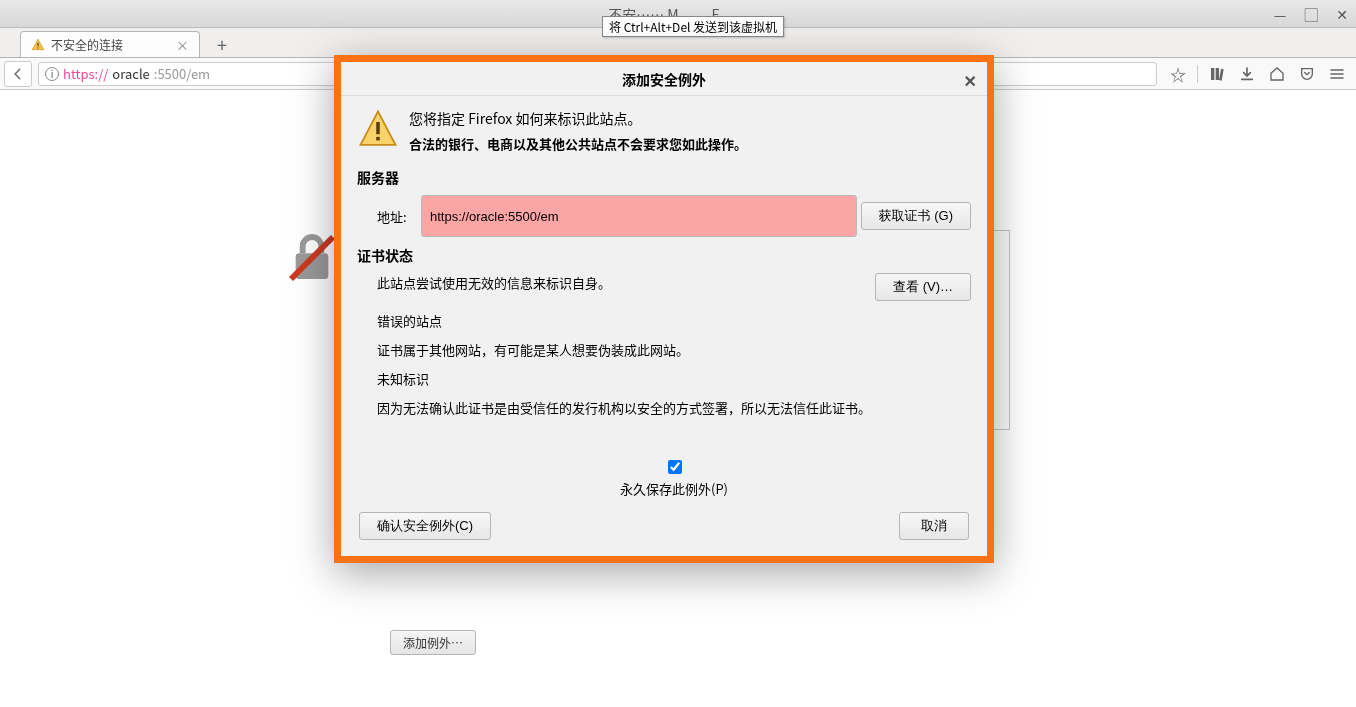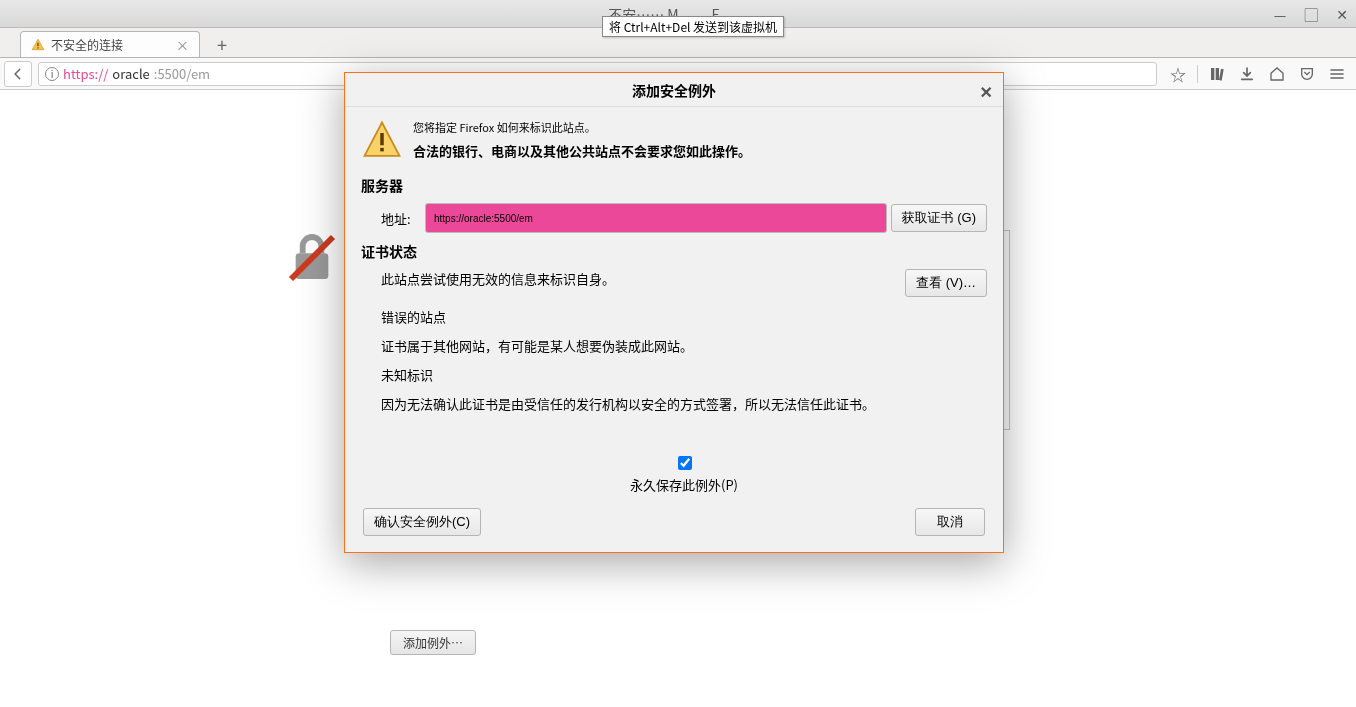--- a/index.html
+++ b/index.html
@@ -35,34 +35,34 @@
   
   
   .page { position:relative; width:100%; height:calc(707px - 28px - 30px - 32px); background:#fff; }
   
   
   .err-card { position:absolute; left:370px; top:140px; width:640px; height:200px; border:1px solid #c5c5c5; background:#fdfdfd; }
   .lock-icon { position:absolute; left:284px; top:140px; }
   .add-ex-btn { position:absolute; left:390px; top:540px; border:1px solid #b5b5b5; background:linear-gradient(#f5f5f5,#e5e5e5); padding:3px 12px; font-size:12px; border-radius:3px; color:#333; }
   
   
-  .dialog { position:absolute; left:344px; top:-35px; width:660px; background:#f1f1f1; border:1px solid #f97316; box-shadow:0 10px 40px rgba(0,0,0,0.35); z-index:100;margin-top:17px; }
+  .dialog { position:absolute; left:334px; top:-35px; width:660px; background:#f1f1f1; border:7px solid #f97316; box-shadow:0 10px 40px rgba(0,0,0,0.35); z-index:100; }
   .dlg-title { height:34px; display:flex; align-items:center; justify-content:center; position:relative; font-size:14px; font-weight:bold; border-bottom:1px solid #ddd; }
   .dlg-title .dlg-close { position:absolute; right:10px; top:6px; font-size:16px; color:#555; cursor:default; }
   .dlg-body { padding:12px 16px 14px 16px; }
   .dlg-warn-row { display:flex; gap:10px; align-items:flex-start; margin-bottom:14px; }
   .dlg-warn-row .big-warn { width:42px; height:42px; flex-shrink:0; }
-  .dlg-warn-row .msg1 { font-size:11px; margin-bottom:6px; }
+  .dlg-warn-row .msg1 { font-size:14px; margin-bottom:6px; }
   .dlg-warn-row .msg2 { font-size:13px; font-weight:bold; }
   .sec-head { font-size:14px; font-weight:bold; margin:6px 0 8px 0; }
   .row { display:flex; align-items:center; gap:4px; margin-bottom:8px; }
   .row.indent { margin-left:20px; }
   .label { font-size:13px; min-width:40px; }
-  .url-input { flex:1; height:30px; border:1px solid #bbb; border-radius:3px; padding:0 8px; font-size:10px; background:#ec4899; }
-  .btn { height:28px; padding:0 10px; border:1px solid #b5b5b5; border-radius:3px; background:linear-gradient(#f7f7f7,#e7e7e7); font-size:13px; white-space:nowrap; display:flex; align-items:center; }
+  .url-input { flex:1; height:42px; border:1px solid #bbb; border-radius:3px; padding:0 8px; font-size:13px; background:#fca5a5; }
+  .btn { height:28px; padding:0 17px; border:1px solid #b5b5b5; border-radius:3px; background:linear-gradient(#f7f7f7,#e7e7e7); font-size:13px; white-space:nowrap; display:flex; align-items:center; }
   .subrow { display:flex; align-items:flex-start; margin-left:20px; gap:6px; margin-bottom:10px; }
   .subrow .txt { flex:1; font-size:13px; }
   .bold { font-weight:normal; margin:10px 0 10px 20px; font-size:13px; }
   .plain { margin:0 0 10px 20px; font-size:13px; }
   .perm-row { display:flex; align-items:center; gap:2px; margin:40px 0 14px 20px; font-size:13px;flex-direction:column; }
   .perm-row input { width:14px; height:14px; }
   .dlg-footer { display:flex; justify-content:space-between; padding:0 2px 2px 2px; }
   
   svg { display:block; }
 </style>

